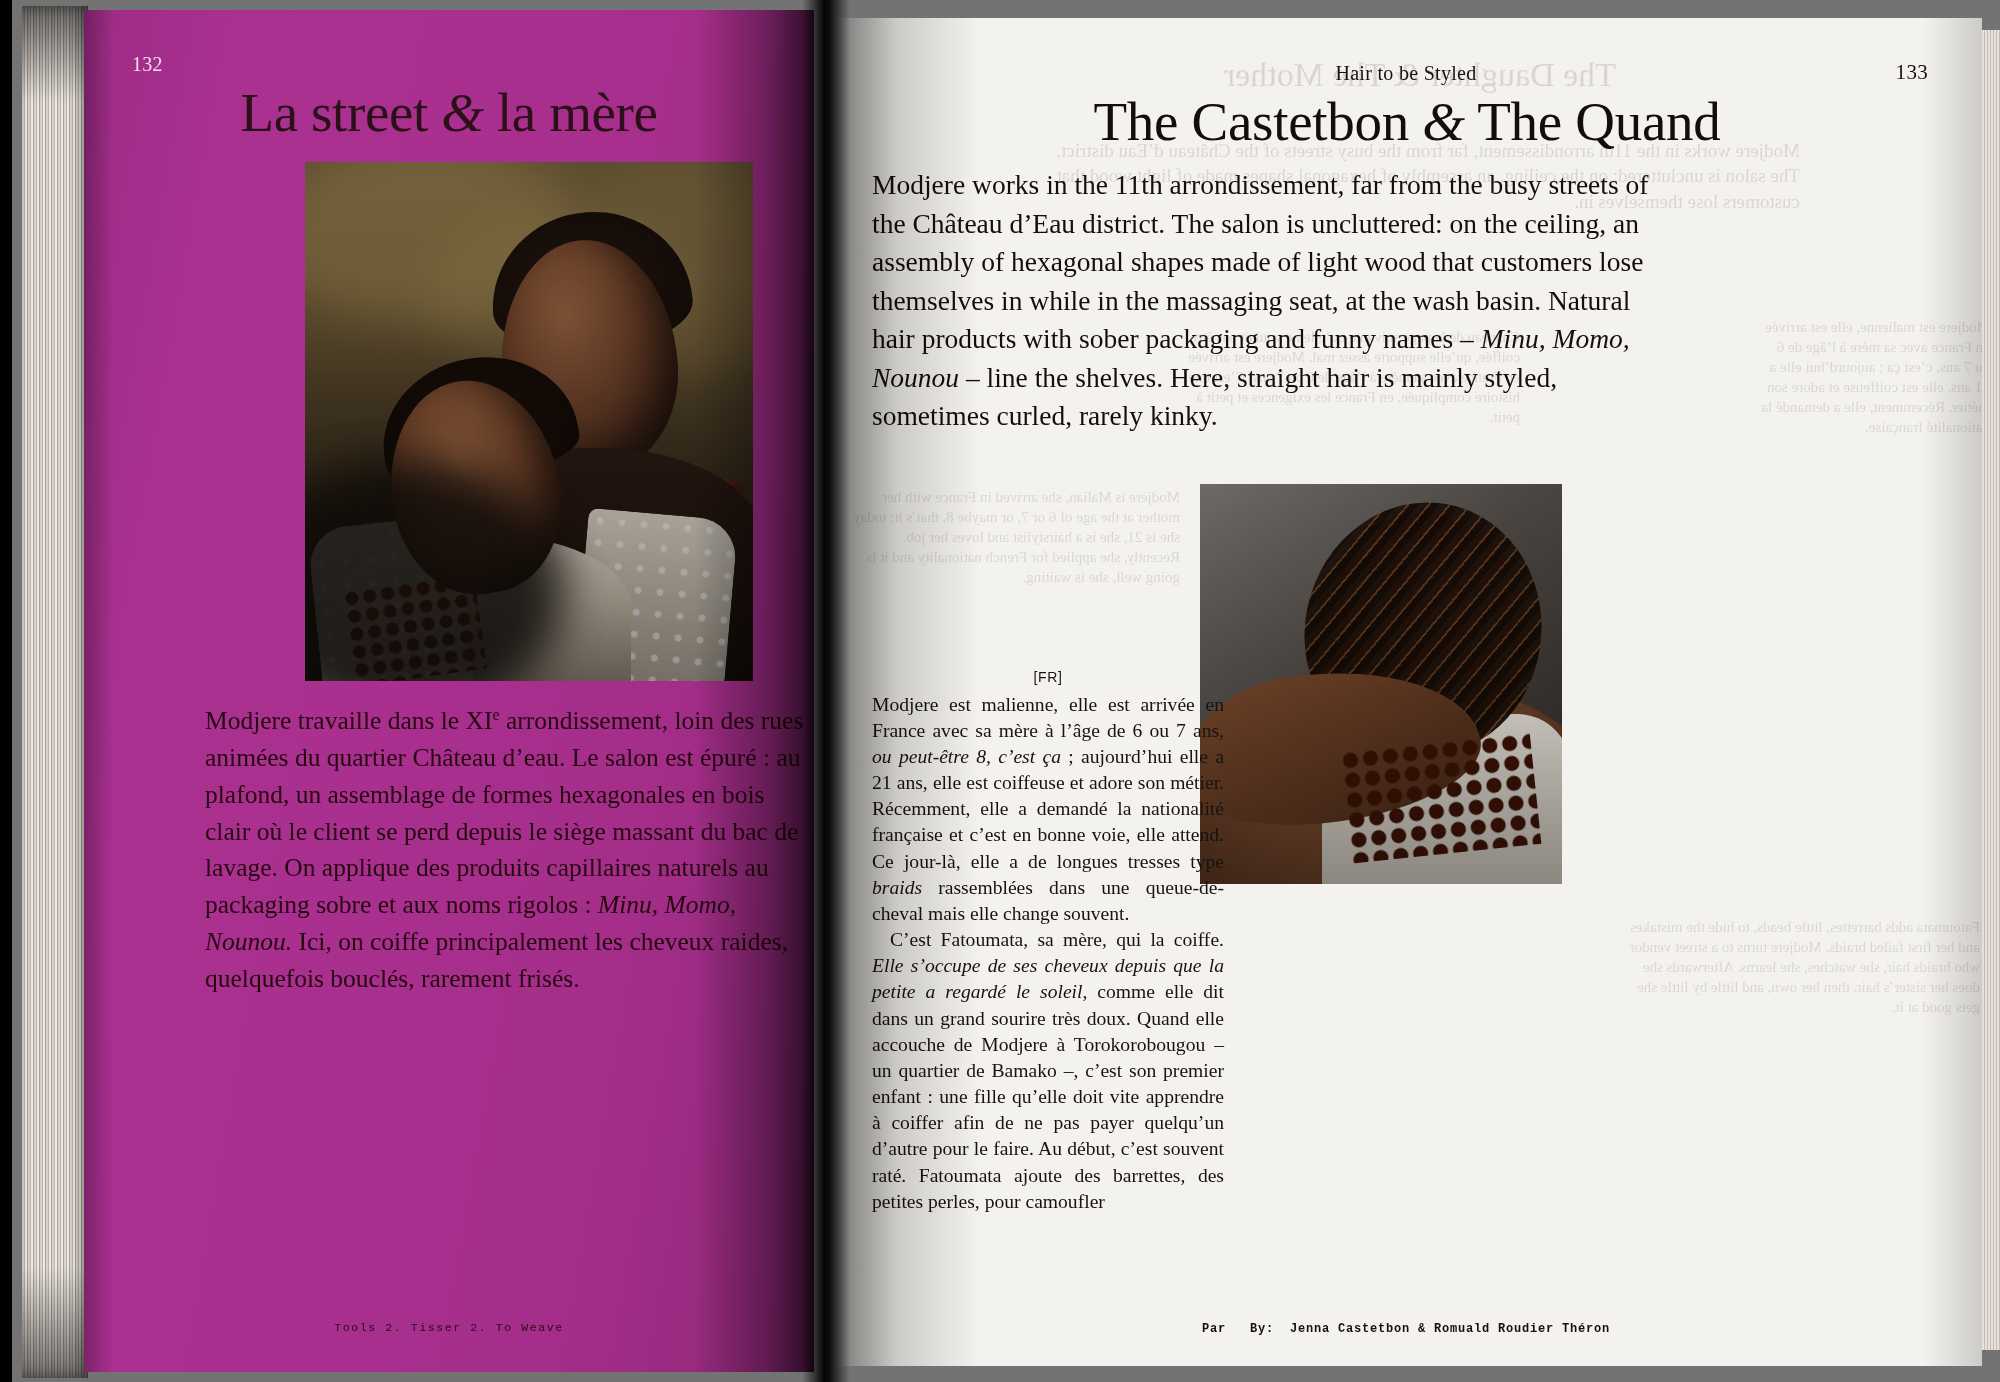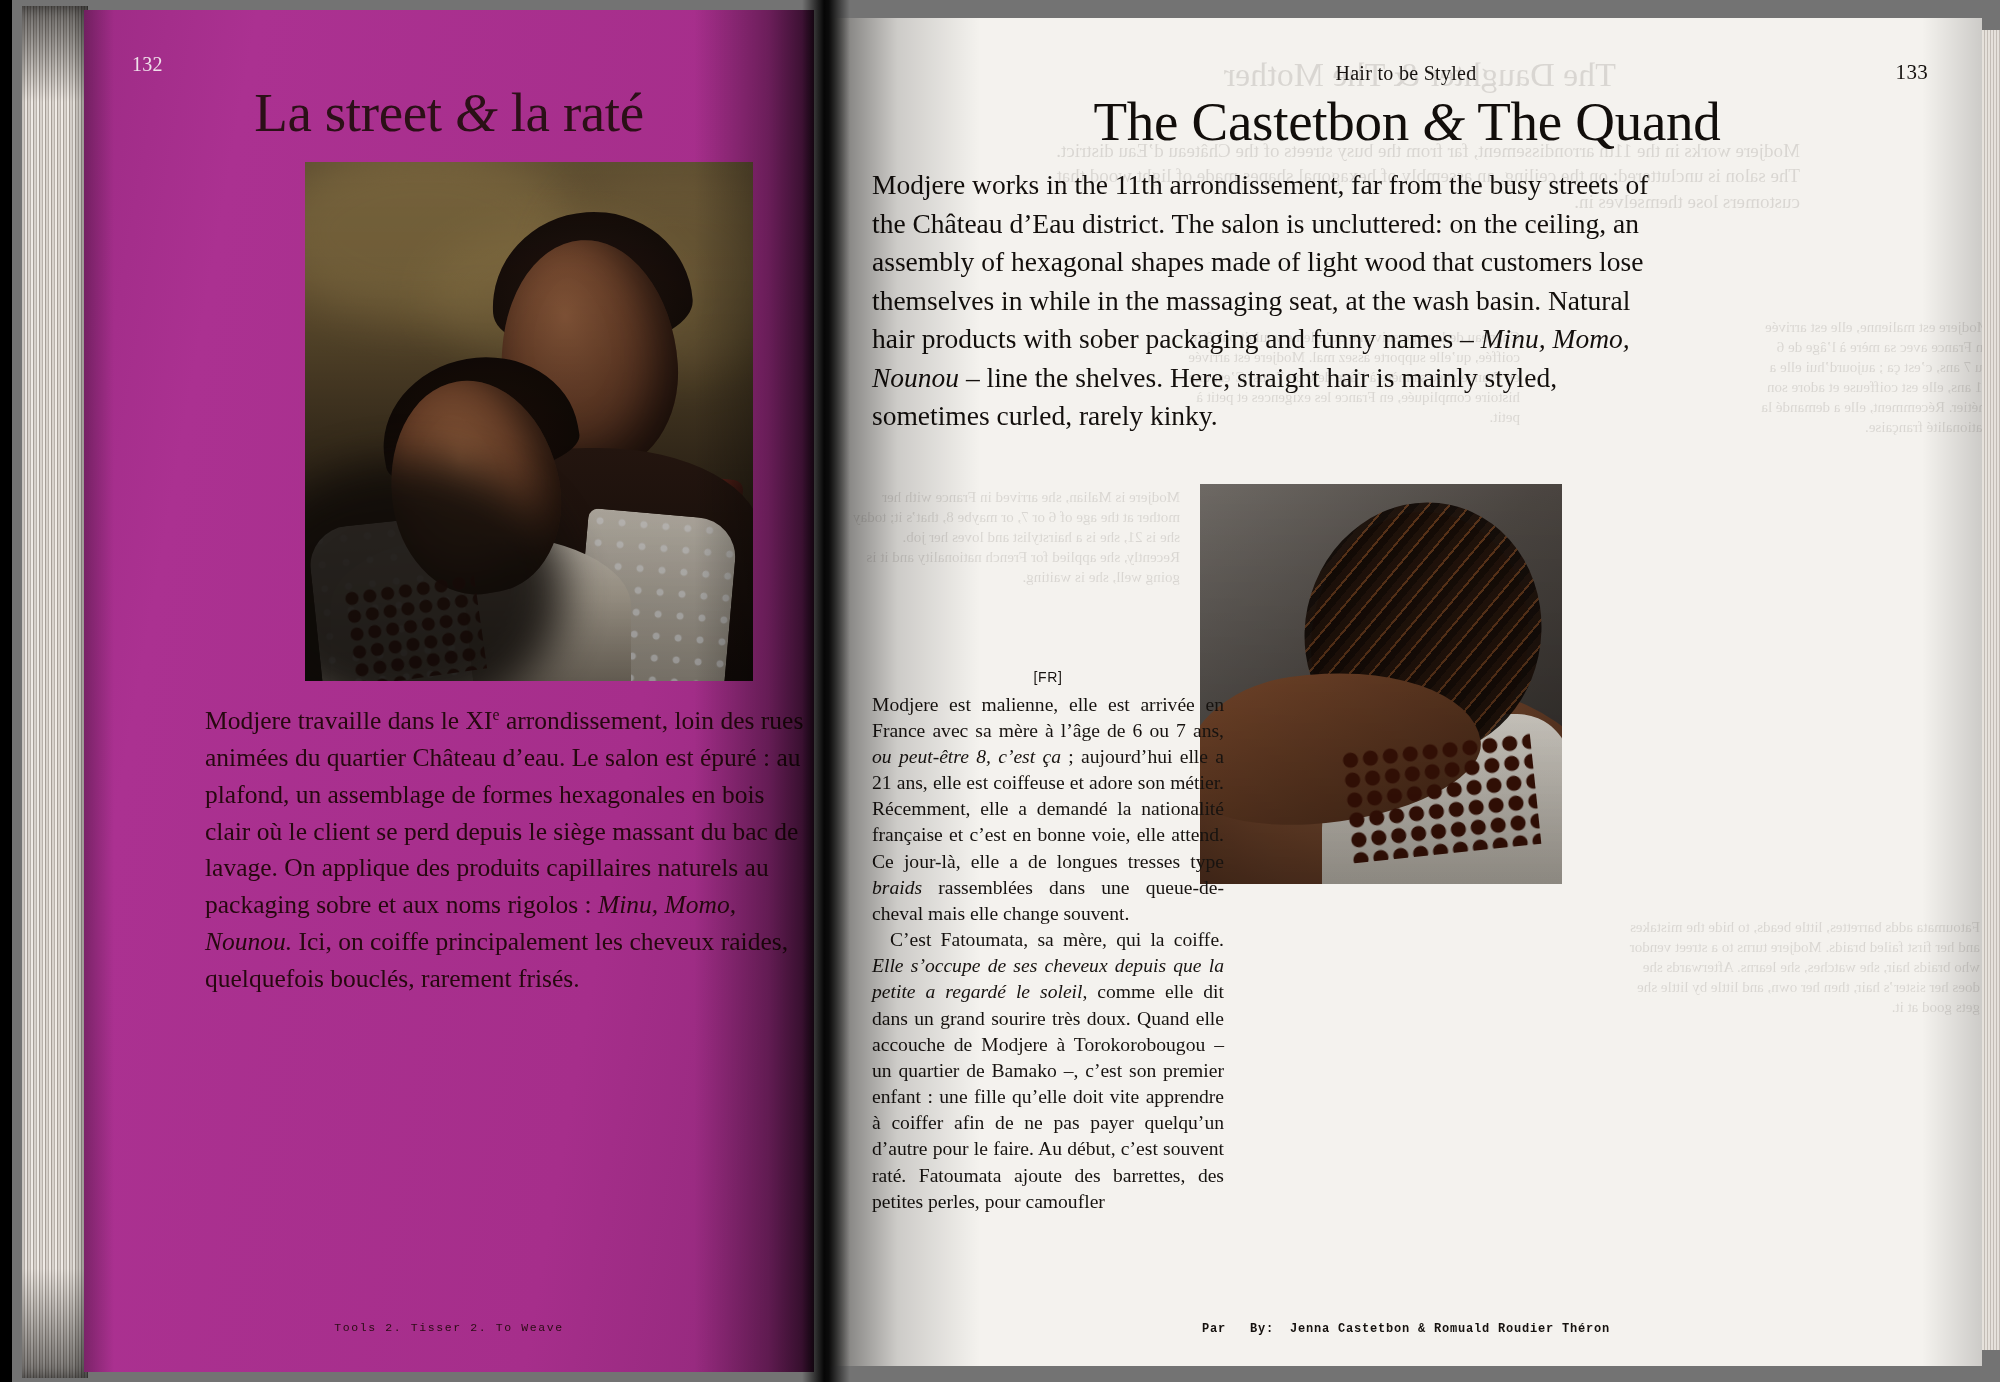--- a/index.html
+++ b/index.html
@@ -424,21 +424,21 @@
 <div class="spread">
 
   <div class="edge-stack"></div>
   <div class="edge-stack-right"></div>
 
   <div class="page-left">
 
     <div class="run-head l-folio">132</div>
 
     <div class="title-fr">
-      <span>La street </span><span class="amp">&amp;</span><span> la raté</span>
+      <span>La street </span><span class="amp">&amp;</span><span> la mère</span>
     </div>
 
     <div class="photo-left">
       <div class="sky"></div>
       <div class="blurpatch b1"></div>
       <div class="blurpatch b2"></div>
       <div class="blurpatch b3"></div>
       <div class="scarf"></div>
       <div class="hair-back"></div>
       <div class="head-back"></div>

